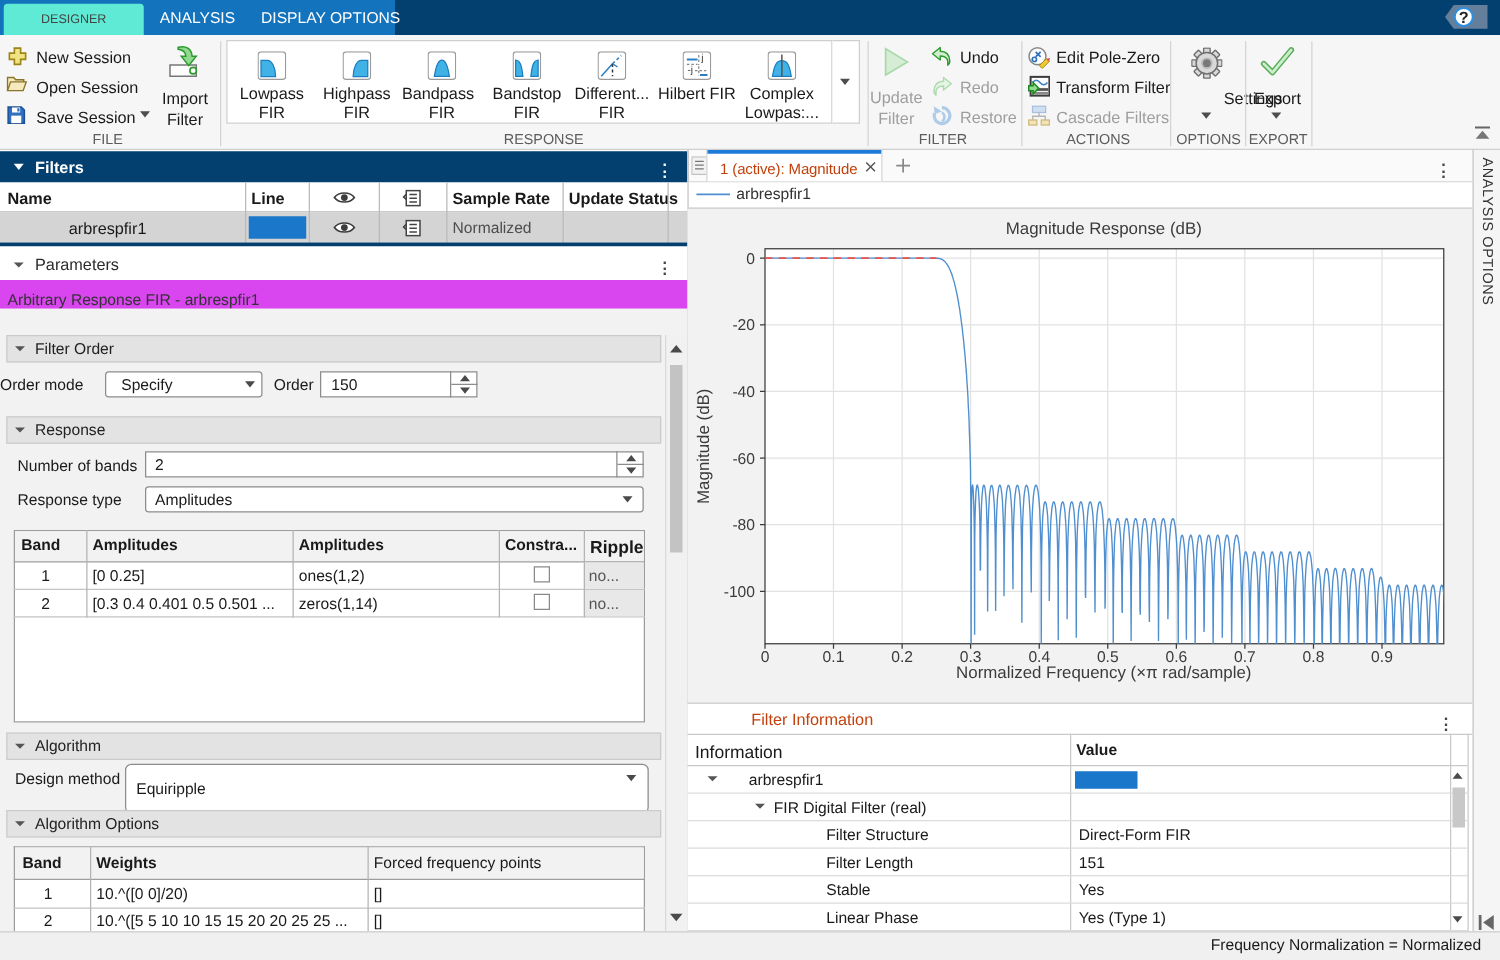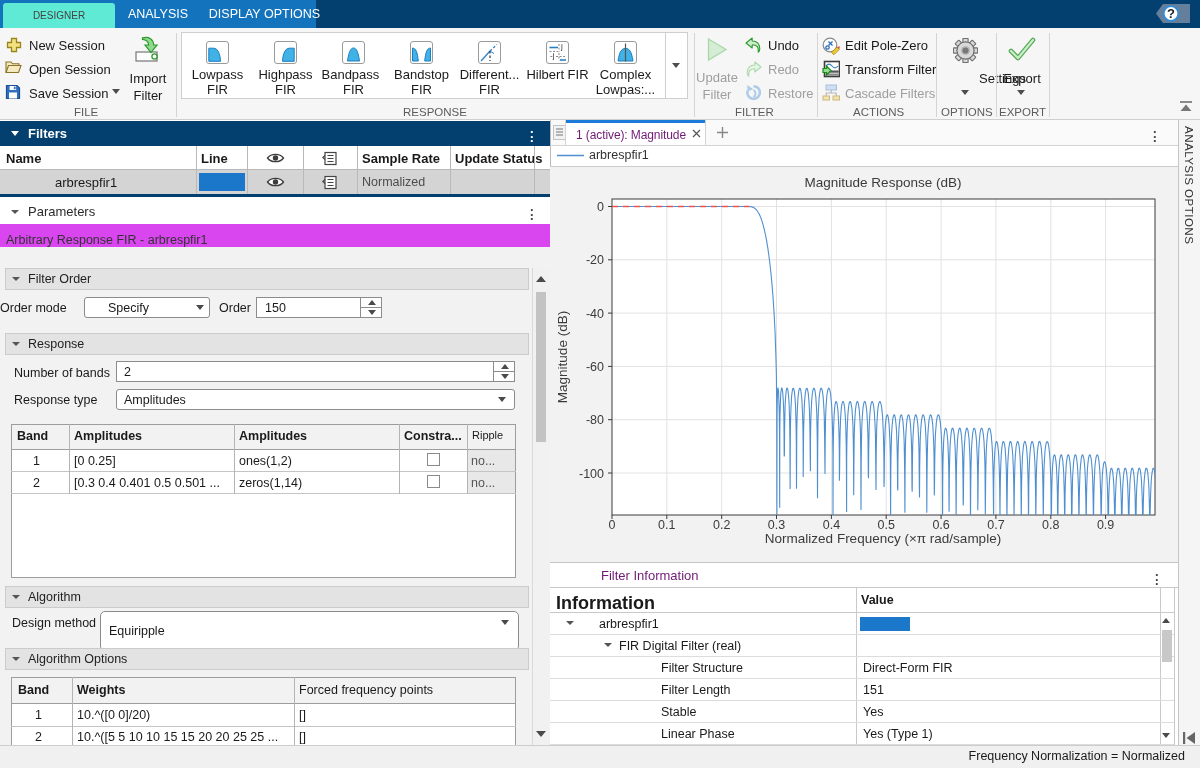--- a/index.html
+++ b/index.html
@@ -234,21 +234,21 @@
   <span style="font-size:13px;color:#2b2b2b">Parameters</span>
 </div>
 <div class="abs dots" style="left:530px;top:205px">.<br>.<br>.</div>
 <div class="abs" style="left:0;top:224px;width:550px;height:23px;background:#d946ef;display:flex;align-items:flex-end">
   <span style="font-size:12.5px;color:#333;margin-left:6px">Arbitrary Response FIR - arbrespfir1</span>
 </div>
 <div class="abs" style="left:0;top:247px;width:550px;height:498px;background:#f2f2f2"></div>
 <div class="abs gbar" style="top:268px"><div class="tri-dg"></div>Filter Order</div>
 <div class="abs lbl" style="left:0;top:301px;font-size:12.5px">Order mode</div>
 <div class="ctl combo" style="left:84px;top:297px;width:126px;height:21px">
-    <span style="margin-left:23px">Specify</span>
+    <span style="margin-left:12px">Specify</span>
   </div>
 <div class="carr" style="left:196px;top:305px"></div>
 <div class="abs lbl" style="left:219px;top:301px;font-size:12.5px">Order</div>
 <div class="ctl" style="left:256px;top:297px;width:126px;height:21px">
     <span style="margin-left:8px">150</span>
   </div>
 <div class="abs" style="left:360px;top:297px;width:22px;height:21px;border-left:1px solid #8c8c8c">
     <div class="abs" style="left:0;top:0;width:100%;height:50%;border-bottom:1px solid #8c8c8c"></div>
     <div class="abs" style="left:6.5px;top:2.75px;width:0;height:0;border-left:4.5px solid transparent;border-right:4.5px solid transparent;border-bottom:5px solid #4a4a4a"></div>
     <div class="abs" style="left:6.5px;top:13.25px;width:0;height:0;border-left:4.5px solid transparent;border-right:4.5px solid transparent;border-top:5px solid #4a4a4a"></div>
@@ -277,21 +277,21 @@
 <div class="abs" style="left:467px;top:450px;width:48px;height:21px;background:#e8e8e8"></div>
 <div class="abs" style="left:467px;top:472px;width:48px;height:21px;background:#e8e8e8"></div>
 <div class="abs" style="left:69px;top:424px;width:1px;height:70px;background:#b4b4b4"></div>
 <div class="abs" style="left:234px;top:424px;width:1px;height:70px;background:#b4b4b4"></div>
 <div class="abs" style="left:399px;top:424px;width:1px;height:70px;background:#b4b4b4"></div>
 <div class="abs" style="left:467px;top:424px;width:1px;height:70px;background:#b4b4b4"></div>
 <div class="abs lbl" style="left:17px;top:429px;font-size:12.5px;font-weight:bold">Band</div>
 <div class="abs lbl" style="left:74px;top:429px;font-size:12.5px;font-weight:bold">Amplitudes</div>
 <div class="abs lbl" style="left:239px;top:429px;font-size:12.5px;font-weight:bold">Amplitudes</div>
 <div class="abs lbl" style="left:404px;top:429px;font-size:12.5px;font-weight:bold">Constra...</div>
-<div class="abs lbl" style="left:472px;top:429px;font-size:11px;font-weight:normal">Ripple</div>
+<div class="abs lbl" style="left:472px;top:429px;font-size:14px;font-weight:bold">Ripple</div>
 <div class="abs lbl" style="left:33px;top:454px;font-size:12.5px">1</div>
 <div class="abs lbl" style="left:74px;top:454px;font-size:12.5px">[0 0.25]</div>
 <div class="abs lbl" style="left:239px;top:454px;font-size:12.5px">ones(1,2)</div>
 <div class="abs" style="left:427px;top:453px;width:13px;height:13px;background:#fff;border:1px solid #8a8a8a"></div>
 <div class="abs" style="left:471px;top:454px;font-size:12.5px;color:#555">no...</div>
 <div class="abs lbl" style="left:33px;top:476px;font-size:12.5px">2</div>
 <div class="abs lbl" style="left:74px;top:476px;font-size:12.5px">[0.3 0.4 0.401 0.5 0.501 ...</div>
 <div class="abs lbl" style="left:239px;top:476px;font-size:12.5px">zeros(1,14)</div>
 <div class="abs" style="left:427px;top:475px;width:13px;height:13px;background:#fff;border:1px solid #8a8a8a"></div>
 <div class="abs" style="left:471px;top:476px;font-size:12.5px;color:#555">no...</div>
@@ -326,21 +326,21 @@
 <div class="abs" style="left:536px;top:292px;width:10px;height:150px;background:#c3c3c3"></div>
 
 <div class="abs" style="left:550px;top:120px;width:1px;height:625px;background:#b9b9b9"></div>
 <div class="abs" style="left:550px;top:120px;width:628px;height:26px;background:#fafafa;border-bottom:1px solid #d4d4d4;border-left:1px solid #b9b9b9"></div>
 <svg class="abs" style="left:553px;top:125px" width="13" height="15" viewBox="0 0 13 15">
     <rect x="0.5" y="0.5" width="12" height="14" fill="#f2f2f2" stroke="#c2c2c2"></rect>
     <path d="M3 4 H10 M3 7 H10 M3 10 H10" stroke="#777" stroke-width="1"></path>
   </svg>
 <div class="abs" style="left:565px;top:120px;width:141px;height:25px;background:#fff;border-left:1px solid #d4d4d4;border-right:1px solid #d4d4d4"></div>
 <div class="abs" style="left:566px;top:120px;width:139px;height:3px;background:#1c7bd9"></div>
-<div class="abs" style="left:576px;top:128px;font-size:12px;color:#701a75;letter-spacing:-0.1px">1 (active): Magnitude</div>
+<div class="abs" style="left:576px;top:128px;font-size:12px;color:#c2410c;letter-spacing:-0.1px">1 (active): Magnitude</div>
 <svg class="abs" style="left:691px;top:128px" width="11" height="11" viewBox="0 0 11 11">
     <path d="M2 2 L9 9 M9 2 L2 9" stroke="#555" stroke-width="1.2"></path>
   </svg>
 <svg class="abs" style="left:716px;top:126px" width="13" height="13" viewBox="0 0 13 13">
     <path d="M6.5 1 V12 M1 6.5 H12" stroke="#888" stroke-width="1.4"></path>
   </svg>
 <div class="abs dots" style="left:1153px;top:127px">.<br>.<br>.</div>
 <div class="abs" style="left:551px;top:146px;width:627px;height:20px;background:#fff"></div>
 <svg class="abs" style="left:557px;top:154px" width="27" height="3" viewBox="0 0 27 3">
     <line x1="0" y1="1.5" x2="27" y2="1.5" stroke="#4f8fd0" stroke-width="1.5"></line>
@@ -405,24 +405,24 @@
         <rect x="62" y="32" width="543" height="316"></rect>
       </clipPath>
 <g clip-path="url(#ax)">
 <polyline points="62.0,39.5 62.2,39.5 62.4,39.5 62.5,39.5 62.7,39.5 62.9,39.5 63.1,39.5 63.3,39.5 63.5,39.5 63.6,39.5 63.8,39.5 64.0,39.5 64.2,39.5 64.4,39.5 64.6,39.5 64.7,39.5 64.9,39.5 65.1,39.5 65.3,39.5 65.5,39.5 65.7,39.5 65.8,39.5 66.0,39.5 66.2,39.5 66.4,39.5 66.6,39.5 66.8,39.5 66.9,39.5 67.1,39.5 67.3,39.5 67.5,39.5 67.7,39.5 67.9,39.5 68.0,39.5 68.2,39.5 68.4,39.5 68.6,39.5 68.8,39.5 68.9,39.5 69.1,39.5 69.3,39.5 69.5,39.5 69.7,39.5 69.9,39.5 70.0,39.5 70.2,39.5 70.4,39.5 70.6,39.5 70.8,39.5 71.0,39.5 71.1,39.5 71.3,39.5 71.5,39.5 71.7,39.5 71.9,39.5 72.1,39.5 72.2,39.5 72.4,39.5 72.6,39.5 72.8,39.5 73.0,39.5 73.2,39.5 73.3,39.5 73.5,39.5 73.7,39.5 73.9,39.5 74.1,39.5 74.2,39.5 74.4,39.5 74.6,39.5 74.8,39.5 75.0,39.5 75.2,39.5 75.3,39.5 75.5,39.5 75.7,39.5 75.9,39.5 76.1,39.5 76.3,39.5 76.4,39.5 76.6,39.5 76.8,39.5 77.0,39.5 77.2,39.5 77.4,39.5 77.5,39.5 77.7,39.5 77.9,39.5 78.1,39.5 78.3,39.5 78.5,39.5 78.6,39.5 78.8,39.5 79.0,39.5 79.2,39.5 79.4,39.5 79.6,39.5 79.7,39.5 79.9,39.5 80.1,39.5 80.3,39.5 80.5,39.5 80.6,39.5 80.8,39.5 81.0,39.5 81.2,39.5 81.4,39.5 81.6,39.5 81.7,39.5 81.9,39.5 82.1,39.5 82.3,39.5 82.5,39.5 82.7,39.5 82.8,39.5 83.0,39.5 83.2,39.5 83.4,39.5 83.6,39.5 83.8,39.5 83.9,39.5 84.1,39.5 84.3,39.5 84.5,39.5 84.7,39.5 84.9,39.5 85.0,39.5 85.2,39.5 85.4,39.5 85.6,39.5 85.8,39.5 86.0,39.5 86.1,39.5 86.3,39.5 86.5,39.5 86.7,39.5 86.9,39.5 87.0,39.5 87.2,39.5 87.4,39.5 87.6,39.5 87.8,39.5 88.0,39.5 88.1,39.5 88.3,39.5 88.5,39.5 88.7,39.5 88.9,39.5 89.1,39.5 89.2,39.5 89.4,39.5 89.6,39.5 89.8,39.5 90.0,39.5 90.2,39.5 90.3,39.5 90.5,39.5 90.7,39.5 90.9,39.5 91.1,39.5 91.3,39.5 91.4,39.5 91.6,39.5 91.8,39.5 92.0,39.5 92.2,39.5 92.3,39.5 92.5,39.5 92.7,39.5 92.9,39.5 93.1,39.5 93.3,39.5 93.4,39.5 93.6,39.5 93.8,39.5 94.0,39.5 94.2,39.5 94.4,39.5 94.5,39.5 94.7,39.5 94.9,39.5 95.1,39.5 95.3,39.5 95.5,39.5 95.6,39.5 95.8,39.5 96.0,39.5 96.2,39.5 96.4,39.5 96.6,39.5 96.7,39.5 96.9,39.5 97.1,39.5 97.3,39.5 97.5,39.5 97.7,39.5 97.8,39.5 98.0,39.5 98.2,39.5 98.4,39.5 98.6,39.5 98.7,39.5 98.9,39.5 99.1,39.5 99.3,39.5 99.5,39.5 99.7,39.5 99.8,39.5 100.0,39.5 100.2,39.5 100.4,39.5 100.6,39.5 100.8,39.5 100.9,39.5 101.1,39.5 101.3,39.5 101.5,39.5 101.7,39.5 101.9,39.5 102.0,39.5 102.2,39.5 102.4,39.5 102.6,39.5 102.8,39.5 103.0,39.5 103.1,39.5 103.3,39.5 103.5,39.5 103.7,39.5 103.9,39.5 104.1,39.5 104.2,39.5 104.4,39.5 104.6,39.5 104.8,39.5 105.0,39.5 105.1,39.5 105.3,39.5 105.5,39.5 105.7,39.5 105.9,39.5 106.1,39.5 106.2,39.5 106.4,39.5 106.6,39.5 106.8,39.5 107.0,39.5 107.2,39.5 107.3,39.5 107.5,39.5 107.7,39.5 107.9,39.5 108.1,39.5 108.3,39.5 108.4,39.5 108.6,39.5 108.8,39.5 109.0,39.5 109.2,39.5 109.4,39.5 109.5,39.5 109.7,39.5 109.9,39.5 110.1,39.5 110.3,39.5 110.4,39.5 110.6,39.5 110.8,39.5 111.0,39.5 111.2,39.5 111.4,39.5 111.5,39.5 111.7,39.5 111.9,39.5 112.1,39.5 112.3,39.5 112.5,39.5 112.6,39.5 112.8,39.5 113.0,39.5 113.2,39.5 113.4,39.5 113.6,39.5 113.7,39.5 113.9,39.5 114.1,39.5 114.3,39.5 114.5,39.5 114.7,39.5 114.8,39.5 115.0,39.5 115.2,39.5 115.4,39.5 115.6,39.5 115.8,39.5 115.9,39.5 116.1,39.5 116.3,39.5 116.5,39.5 116.7,39.5 116.8,39.5 117.0,39.5 117.2,39.5 117.4,39.5 117.6,39.5 117.8,39.5 117.9,39.5 118.1,39.5 118.3,39.5 118.5,39.5 118.7,39.5 118.9,39.5 119.0,39.5 119.2,39.5 119.4,39.5 119.6,39.5 119.8,39.5 120.0,39.5 120.1,39.5 120.3,39.5 120.5,39.5 120.7,39.5 120.9,39.5 121.1,39.5 121.2,39.5 121.4,39.5 121.6,39.5 121.8,39.5 122.0,39.5 122.1,39.5 122.3,39.5 122.5,39.5 122.7,39.5 122.9,39.5 123.1,39.5 123.2,39.5 123.4,39.5 123.6,39.5 123.8,39.5 124.0,39.5 124.2,39.5 124.3,39.5 124.5,39.5 124.7,39.5 124.9,39.5 125.1,39.5 125.3,39.5 125.4,39.5 125.6,39.5 125.8,39.5 126.0,39.5 126.2,39.5 126.4,39.5 126.5,39.5 126.7,39.5 126.9,39.5 127.1,39.5 127.3,39.5 127.5,39.5 127.6,39.5 127.8,39.5 128.0,39.5 128.2,39.5 128.4,39.5 128.5,39.5 128.7,39.5 128.9,39.5 129.1,39.5 129.3,39.5 129.5,39.5 129.6,39.5 129.8,39.5 130.0,39.5 130.2,39.5 130.4,39.5 130.6,39.5 130.7,39.5 130.9,39.5 131.1,39.5 131.3,39.5 131.5,39.5 131.7,39.5 131.8,39.5 132.0,39.5 132.2,39.5 132.4,39.5 132.6,39.5 132.8,39.5 132.9,39.5 133.1,39.5 133.3,39.5 133.5,39.5 133.7,39.5 133.9,39.5 134.0,39.5 134.2,39.5 134.4,39.5 134.6,39.5 134.8,39.5 134.9,39.5 135.1,39.5 135.3,39.5 135.5,39.5 135.7,39.5 135.9,39.5 136.0,39.5 136.2,39.5 136.4,39.5 136.6,39.5 136.8,39.5 137.0,39.5 137.1,39.5 137.3,39.5 137.5,39.5 137.7,39.5 137.9,39.5 138.1,39.5 138.2,39.5 138.4,39.5 138.6,39.5 138.8,39.5 139.0,39.5 139.2,39.5 139.3,39.5 139.5,39.5 139.7,39.5 139.9,39.5 140.1,39.5 140.2,39.5 140.4,39.5 140.6,39.5 140.8,39.5 141.0,39.5 141.2,39.5 141.3,39.5 141.5,39.5 141.7,39.5 141.9,39.5 142.1,39.5 142.3,39.5 142.4,39.5 142.6,39.5 142.8,39.5 143.0,39.5 143.2,39.5 143.4,39.5 143.5,39.5 143.7,39.5 143.9,39.5 144.1,39.5 144.3,39.5 144.5,39.5 144.6,39.5 144.8,39.5 145.0,39.5 145.2,39.5 145.4,39.5 145.6,39.5 145.7,39.5 145.9,39.5 146.1,39.5 146.3,39.5 146.5,39.5 146.6,39.5 146.8,39.5 147.0,39.5 147.2,39.5 147.4,39.5 147.6,39.5 147.7,39.5 147.9,39.5 148.1,39.5 148.3,39.5 148.5,39.5 148.7,39.5 148.8,39.5 149.0,39.5 149.2,39.5 149.4,39.5 149.6,39.5 149.8,39.5 149.9,39.5 150.1,39.5 150.3,39.5 150.5,39.5 150.7,39.5 150.9,39.5 151.0,39.5 151.2,39.5 151.4,39.5 151.6,39.5 151.8,39.5 152.0,39.5 152.1,39.5 152.3,39.5 152.5,39.5 152.7,39.5 152.9,39.5 153.0,39.5 153.2,39.5 153.4,39.5 153.6,39.5 153.8,39.5 154.0,39.5 154.1,39.5 154.3,39.5 154.5,39.5 154.7,39.5 154.9,39.5 155.1,39.5 155.2,39.5 155.4,39.5 155.6,39.5 155.8,39.5 156.0,39.5 156.2,39.5 156.3,39.5 156.5,39.5 156.7,39.5 156.9,39.5 157.1,39.5 157.3,39.5 157.4,39.5 157.6,39.5 157.8,39.5 158.0,39.5 158.2,39.5 158.3,39.5 158.5,39.5 158.7,39.5 158.9,39.5 159.1,39.5 159.3,39.5 159.4,39.5 159.6,39.5 159.8,39.5 160.0,39.5 160.2,39.5 160.4,39.5 160.5,39.5 160.7,39.5 160.9,39.5 161.1,39.5 161.3,39.5 161.5,39.5 161.6,39.5 161.8,39.5 162.0,39.5 162.2,39.5 162.4,39.5 162.6,39.5 162.7,39.5 162.9,39.5 163.1,39.5 163.3,39.5 163.5,39.5 163.7,39.5 163.8,39.5 164.0,39.5 164.2,39.5 164.4,39.5 164.6,39.5 164.7,39.5 164.9,39.5 165.1,39.5 165.3,39.5 165.5,39.5 165.7,39.5 165.8,39.5 166.0,39.5 166.2,39.5 166.4,39.5 166.6,39.5 166.8,39.5 166.9,39.5 167.1,39.5 167.3,39.5 167.5,39.5 167.7,39.5 167.9,39.5 168.0,39.5 168.2,39.5 168.4,39.5 168.6,39.5 168.8,39.5 169.0,39.5 169.1,39.5 169.3,39.5 169.5,39.5 169.7,39.5 169.9,39.5 170.1,39.5 170.2,39.5 170.4,39.5 170.6,39.5 170.8,39.5 171.0,39.5 171.1,39.5 171.3,39.5 171.5,39.5 171.7,39.5 171.9,39.5 172.1,39.5 172.2,39.5 172.4,39.5 172.6,39.5 172.8,39.5 173.0,39.5 173.2,39.5 173.3,39.5 173.5,39.5 173.7,39.5 173.9,39.5 174.1,39.5 174.3,39.5 174.4,39.5 174.6,39.5 174.8,39.5 175.0,39.5 175.2,39.5 175.4,39.5 175.5,39.5 175.7,39.5 175.9,39.5 176.1,39.5 176.3,39.5 176.4,39.5 176.6,39.5 176.8,39.5 177.0,39.5 177.2,39.5 177.4,39.5 177.5,39.5 177.7,39.5 177.9,39.5 178.1,39.5 178.3,39.5 178.5,39.5 178.6,39.5 178.8,39.5 179.0,39.5 179.2,39.5 179.4,39.5 179.6,39.5 179.7,39.5 179.9,39.5 180.1,39.5 180.3,39.5 180.5,39.5 180.7,39.5 180.8,39.5 181.0,39.5 181.2,39.5 181.4,39.5 181.6,39.5 181.8,39.5 181.9,39.5 182.1,39.5 182.3,39.5 182.5,39.5 182.7,39.5 182.8,39.5 183.0,39.5 183.2,39.5 183.4,39.5 183.6,39.5 183.8,39.5 183.9,39.5 184.1,39.5 184.3,39.5 184.5,39.5 184.7,39.5 184.9,39.5 185.0,39.5 185.2,39.5 185.4,39.5 185.6,39.5 185.8,39.5 186.0,39.5 186.1,39.5 186.3,39.5 186.5,39.5 186.7,39.5 186.9,39.5 187.1,39.5 187.2,39.5 187.4,39.5 187.6,39.5 187.8,39.5 188.0,39.5 188.2,39.5 188.3,39.5 188.5,39.5 188.7,39.5 188.9,39.5 189.1,39.5 189.2,39.5 189.4,39.5 189.6,39.5 189.8,39.5 190.0,39.5 190.2,39.5 190.3,39.5 190.5,39.5 190.7,39.5 190.9,39.5 191.1,39.5 191.3,39.5 191.4,39.5 191.6,39.5 191.8,39.5 192.0,39.5 192.2,39.5 192.4,39.5 192.5,39.5 192.7,39.5 192.9,39.5 193.1,39.5 193.3,39.5 193.5,39.5 193.6,39.5 193.8,39.5 194.0,39.5 194.2,39.5 194.4,39.5 194.5,39.5 194.7,39.5 194.9,39.5 195.1,39.5 195.3,39.5 195.5,39.5 195.6,39.5 195.8,39.5 196.0,39.5 196.2,39.5 196.4,39.5 196.6,39.5 196.7,39.5 196.9,39.5 197.1,39.5 197.3,39.5 197.5,39.5 197.7,39.5 197.8,39.5 198.0,39.5 198.2,39.5 198.4,39.5 198.6,39.5 198.8,39.5 198.9,39.5 199.1,39.5 199.3,39.5 199.5,39.5 199.7,39.6 199.9,39.6 200.0,39.6 200.2,39.6 200.4,39.6 200.6,39.6 200.8,39.7 200.9,39.7 201.1,39.7 201.3,39.8 201.5,39.8 201.7,39.9 201.9,39.9 202.0,40.0 202.2,40.0 202.4,40.1 202.6,40.1 202.8,40.2 203.0,40.3 203.1,40.4 203.3,40.4 203.5,40.5 203.7,40.6 203.9,40.7 204.1,40.8 204.2,41.0 204.4,41.1 204.6,41.2 204.8,41.3 205.0,41.5 205.2,41.6 205.3,41.8 205.5,41.9 205.7,42.1 205.9,42.3 206.1,42.5 206.3,42.7 206.4,42.9 206.6,43.1 206.8,43.3 207.0,43.5 207.2,43.8 207.3,44.0 207.5,44.3 207.7,44.6 207.9,44.8 208.1,45.1 208.3,45.4 208.4,45.7 208.6,46.1 208.8,46.4 209.0,46.7 209.2,47.1 209.4,47.5 209.5,47.8 209.7,48.2 209.9,48.6 210.1,49.0 210.3,49.5 210.5,49.9 210.6,50.4 210.8,50.8 211.0,51.3 211.2,51.8 211.4,52.3 211.6,52.8 211.7,53.4 211.9,53.9 212.1,54.5 212.3,55.1 212.5,55.7 212.6,56.3 212.8,56.9 213.0,57.6 213.2,58.2 213.4,58.9 213.6,59.6 213.7,60.3 213.9,61.0 214.1,61.8 214.3,62.5 214.5,63.3 214.7,64.1 214.8,64.9 215.0,65.8 215.2,66.6 215.4,67.5 215.6,68.4 215.8,69.3 215.9,70.2 216.1,71.2 216.3,72.2 216.5,73.2 216.7,74.2 216.9,75.3 217.0,76.3 217.2,77.4 217.4,78.6 217.6,79.7 217.8,80.9 218.0,82.1 218.1,83.3 218.3,84.6 218.5,85.9 218.7,87.2 218.9,88.5 219.0,89.9 219.2,91.3 219.4,92.7 219.6,94.2 219.8,95.7 220.0,97.3 220.1,98.9 220.3,100.5 220.5,102.2 220.7,103.9 220.9,105.6 221.1,107.4 221.2,109.3 221.4,111.2 221.6,113.1 221.8,115.1 222.0,117.2 222.2,119.3 222.3,121.5 222.5,123.8 222.7,126.1 222.9,128.5 223.1,131.0 223.3,133.6 223.4,136.2 223.6,139.0 223.8,141.9 224.0,144.9 224.2,148.0 224.4,151.3 224.5,154.8 224.7,158.4 224.9,162.3 225.1,166.4 225.3,170.8 225.4,175.5 225.6,180.7 225.8,186.4 226.0,192.9 226.2,200.3 226.4,209.4 226.5,221.2 226.7,239.8 226.9,352.0 227.1,245.8 227.3,232.6 227.5,226.4 227.6,223.1 227.8,221.5 228.0,221.2 228.2,221.8 228.4,223.3 228.6,225.7 228.7,229.0 228.9,233.7 229.1,240.0 229.3,249.4 229.5,265.9 229.7,340.7 229.8,264.7 230.0,249.6 230.2,241.0 230.4,235.2 230.6,231.0 230.7,227.8 230.9,225.5 231.1,223.7 231.3,222.5 231.5,221.6 231.7,221.2 231.8,221.1 232.0,221.4 232.2,222.0 232.4,223.0 232.6,224.3 232.8,226.0 232.9,228.2 233.1,230.9 233.3,234.3 233.5,238.5 233.7,244.1 233.9,251.7 234.0,263.5 234.2,289.5 234.4,288.1 234.6,263.3 234.8,251.8 235.0,244.4 235.1,239.1 235.3,234.9 235.5,231.7 235.7,229.0 235.9,226.9 236.1,225.2 236.2,223.8 236.4,222.8 236.6,222.0 236.8,221.5 237.0,221.2 237.1,221.1 237.3,221.3 237.5,221.7 237.7,222.3 237.9,223.2 238.1,224.3 238.2,225.7 238.4,227.5 238.6,229.6 238.8,232.1 239.0,235.2 239.2,238.9 239.3,243.6 239.5,249.8 239.7,258.6 239.9,273.1 240.1,322.1 240.3,279.5 240.4,261.9 240.6,252.1 240.8,245.4 241.0,240.4 241.2,236.5 241.4,233.3 241.5,230.7 241.7,228.5 241.9,226.7 242.1,225.2 242.3,224.0 242.4,223.0 242.6,222.3 242.8,221.8 243.0,221.4 243.2,221.3 243.4,221.3 243.5,221.5 243.7,221.9 243.9,222.5 244.1,223.3 244.3,224.3 244.5,225.6 244.6,227.1 244.8,228.9 245.0,231.1 245.2,233.7 245.4,236.8 245.6,240.6 245.7,245.3 245.9,251.5 246.1,260.2 246.3,274.6 246.5,321.8 246.7,281.6 246.8,263.7 247.0,253.8 247.2,247.1 247.4,242.0 247.6,238.0 247.8,234.7 247.9,232.0 248.1,229.8 248.3,227.9 248.5,226.3 248.7,224.9 248.8,223.8 249.0,222.9 249.2,222.2 249.4,221.7 249.6,221.4 249.8,221.2 249.9,221.2 250.1,221.4 250.3,221.7 250.5,222.2 250.7,222.9 250.9,223.8 251.0,224.9 251.2,226.2 251.4,227.7 251.6,229.5 251.8,231.7 252.0,234.3 252.1,237.4 252.3,241.1 252.5,245.7 252.7,251.7 252.9,260.1 253.1,273.5 253.2,310.0 253.4,285.8 253.6,266.1 253.8,255.7 254.0,248.7 254.2,243.5 254.3,239.3 254.5,235.9 254.7,233.1 254.9,230.8 255.1,228.8 255.2,227.1 255.4,225.7 255.6,224.5 255.8,223.5 256.0,222.7 256.2,222.1 256.3,221.7 256.5,221.4 256.7,221.3 256.9,221.3 257.1,221.5 257.3,221.8 257.4,222.3 257.6,223.0 257.8,223.8 258.0,224.9 258.2,226.1 258.4,227.6 258.5,229.4 258.7,231.4 258.9,233.8 259.1,236.7 259.3,240.2 259.5,244.4 259.6,249.8 259.8,257.1 260.0,267.9 260.2,289.3 260.4,304.3 260.5,272.7 260.7,260.0 260.9,251.9 261.1,246.0 261.3,241.5 261.5,237.8 261.6,234.8 261.8,232.2 262.0,230.1 262.2,228.2 262.4,226.7 262.6,225.4 262.7,224.2 262.9,223.3 263.1,222.6 263.3,222.0 263.5,221.6 263.7,221.3 263.8,221.2 264.0,221.3 264.2,221.4 264.4,221.8 264.6,222.3 264.8,222.9 264.9,223.7 265.1,224.7 265.3,225.9 265.5,227.3 265.7,229.0 265.9,230.9 266.0,233.2 266.2,235.9 266.4,239.1 266.6,242.9 266.8,247.8 266.9,254.0 267.1,262.9 267.3,277.7 267.5,331.2 267.7,282.8 267.9,265.5 268.0,255.7 268.2,249.0 268.4,244.0 268.6,239.9 268.8,236.6 269.0,233.8 269.1,231.5 269.3,229.5 269.5,227.8 269.7,226.3 269.9,225.1 270.1,224.1 270.2,223.2 270.4,222.5 270.6,222.0 270.8,221.6 271.0,221.3 271.2,221.2 271.3,221.3 271.5,221.5 271.7,221.8 271.9,222.3 272.1,222.9 272.3,223.6 272.4,224.6 272.6,225.7 272.8,227.0 273.0,228.6 273.2,230.4 273.3,232.5 273.5,235.0 273.7,237.9 273.9,241.4 274.1,245.6 274.3,251.0 274.4,258.3 274.6,269.0 274.8,290.0 275.0,306.9 275.2,274.5 275.4,261.5 275.5,253.4 275.7,247.5 275.9,242.9 276.1,239.2 276.3,236.1 276.5,233.5 276.6,231.3 276.8,229.4 277.0,227.8 277.2,226.4 277.4,225.2 277.6,224.2 277.7,223.4 277.9,222.7 278.1,222.1 278.3,221.7 278.5,221.4 278.6,221.3 278.8,221.2 279.0,221.3 279.2,221.5 279.4,221.9 279.6,222.3 279.7,222.9 279.9,223.6 280.1,224.5 280.3,225.5 280.5,226.7 280.7,228.0 280.8,229.5 281.0,231.3 281.2,233.3 281.4,235.5 281.6,238.1 281.8,241.2 281.9,244.7 282.1,249.0 282.3,254.2 282.5,261.0 282.7,270.6 282.9,287.0 283.0,352.0 283.2,287.1 283.4,271.5 283.6,262.6 283.8,256.4 284.0,251.8 284.1,248.1 284.3,245.2 284.5,242.8 284.7,240.8 284.9,239.2 285.0,237.8 285.2,236.8 285.4,235.9 285.6,235.3 285.8,234.9 286.0,234.6 286.1,234.5 286.3,234.6 286.5,234.9 286.7,235.4 286.9,236.0 287.1,236.8 287.2,237.9 287.4,239.1 287.6,240.7 287.8,242.5 288.0,244.6 288.2,247.1 288.3,250.1 288.5,253.7 288.7,258.2 288.9,264.0 289.1,272.0 289.3,284.4 289.4,313.7 289.6,303.5 289.8,281.1 290.0,270.1 290.2,262.7 290.4,257.3 290.5,253.0 290.7,249.6 290.9,246.7 291.1,244.3 291.3,242.3 291.4,240.6 291.6,239.1 291.8,237.9 292.0,236.9 292.2,236.1 292.4,235.4 292.5,234.9 292.7,234.6 292.9,234.5 293.1,234.5 293.3,234.6 293.5,234.9 293.6,235.4 293.8,236.1 294.0,236.9 294.2,237.9 294.4,239.1 294.6,240.5 294.7,242.2 294.9,244.2 295.1,246.5 295.3,249.3 295.5,252.6 295.7,256.6 295.8,261.7 296.0,268.4 296.2,278.1 296.4,295.4 296.6,345.1 296.7,290.5 296.9,275.7 297.1,266.8 297.3,260.6 297.5,255.8 297.7,251.9 297.8,248.7 298.0,246.1 298.2,243.8 298.4,241.9 298.6,240.3 298.8,238.9 298.9,237.8 299.1,236.8 299.3,236.0 299.5,235.4 299.7,235.0 299.9,234.7 300.0,234.5 300.2,234.5 300.4,234.7 300.6,235.0 300.8,235.5 301.0,236.1 301.1,236.8 301.3,237.8 301.5,239.0 301.7,240.3 301.9,242.0 302.1,243.8 302.2,246.1 302.4,248.7 302.6,251.8 302.8,255.6 303.0,260.3 303.1,266.4 303.3,274.8 303.5,288.6 303.7,328.3 303.9,299.0 304.1,279.9 304.2,269.7 304.4,262.8 304.6,257.6 304.8,253.4 305.0,250.0 305.2,247.2 305.3,244.8 305.5,242.8 305.7,241.1 305.9,239.6 306.1,238.3 306.3,237.3 306.4,236.4 306.6,235.7 306.8,235.2 307.0,234.8 307.2,234.6 307.4,234.5 307.5,234.6 307.7,234.8 307.9,235.1 308.1,235.6 308.3,236.3 308.5,237.1 308.6,238.1 308.8,239.3 309.0,240.7 309.2,242.4 309.4,244.3 309.5,246.6 309.7,249.2 309.9,252.4 310.1,256.3 310.3,261.1 310.5,267.4 310.6,276.2 310.8,290.9 311.0,343.1 311.2,296.4 311.4,278.9 311.6,269.2 311.7,262.5 311.9,257.4 312.1,253.3 312.3,250.0 312.5,247.2 312.7,244.9 312.8,242.8 313.0,241.1 313.2,239.7 313.4,238.4 313.6,237.4 313.8,236.5 313.9,235.8 314.1,235.3 314.3,234.9 314.5,234.6 314.7,234.5 314.8,234.6 315.0,234.7 315.2,235.1 315.4,235.5 315.6,236.1 315.8,236.9 315.9,237.9 316.1,239.0 316.3,240.3 316.5,241.9 316.7,243.7 316.9,245.9 317.0,248.4 317.2,251.4 317.4,254.9 317.6,259.3 317.8,264.9 318.0,272.5 318.1,284.0 318.3,308.6 318.5,311.3 318.7,285.0 318.9,273.1 319.1,265.3 319.2,259.7 319.4,255.2 319.6,251.6 319.8,248.6 320.0,246.1 320.2,243.9 320.3,242.1 320.5,240.5 320.7,239.2 320.9,238.0 321.1,237.1 321.2,236.3 321.4,235.6 321.6,235.2 321.8,234.8 322.0,234.6 322.2,234.6 322.3,234.6 322.5,234.8 322.7,235.2 322.9,235.7 323.1,236.3 323.3,237.1 323.4,238.0 323.6,239.2 323.8,240.5 324.0,242.1 324.2,243.9 324.4,246.0 324.5,248.5 324.7,251.4 324.9,254.8 325.1,259.1 325.3,264.4 325.5,271.6 325.6,282.2 325.8,302.5 326.0,323.0 326.2,288.6 326.4,275.5 326.6,267.2 326.7,261.2 326.9,256.6 327.1,252.9 327.3,249.8 327.5,247.2 327.6,244.9 327.8,243.0 328.0,241.4 328.2,239.9 328.4,238.7 328.6,237.7 328.7,236.8 328.9,236.1 329.1,235.5 329.3,235.1 329.5,234.8 329.7,234.6 329.8,234.6 330.0,234.6 330.2,234.8 330.4,235.1 330.6,235.5 330.8,236.1 330.9,236.7 331.1,237.5 331.3,238.5 331.5,239.6 331.7,240.9 331.9,242.3 332.0,244.0 332.2,245.9 332.4,248.0 332.6,250.4 332.8,253.3 332.9,256.6 333.1,260.5 333.3,265.3 333.5,271.3 333.7,279.4 333.9,291.9 334.0,320.0 334.2,313.6 334.4,290.5 334.6,279.5 334.8,272.4 335.0,267.1 335.1,263.1 335.3,259.9 335.5,257.3 335.7,255.1 335.9,253.3 336.1,251.8 336.2,250.6 336.4,249.7 336.6,249.0 336.8,248.4 337.0,248.1 337.2,247.9 337.3,247.9 337.5,248.1 337.7,248.5 337.9,249.0 338.1,249.7 338.3,250.7 338.4,251.8 338.6,253.2 338.8,254.8 339.0,256.7 339.2,259.0 339.3,261.7 339.5,264.9 339.7,268.9 339.9,273.8 340.1,280.3 340.3,289.7 340.4,305.8 340.6,352.0 340.8,305.2 341.0,289.4 341.2,280.2 341.4,273.8 341.5,268.9 341.7,265.0 341.9,261.8 342.1,259.1 342.3,256.9 342.5,255.0 342.6,253.4 342.8,252.0 343.0,250.9 343.2,249.9 343.4,249.2 343.6,248.6 343.7,248.2 343.9,248.0 344.1,247.9 344.3,247.9 344.5,248.1 344.7,248.5 344.8,249.0 345.0,249.7 345.2,250.6 345.4,251.7 345.6,253.0 345.7,254.5 345.9,256.3 346.1,258.4 346.3,260.9 346.5,263.8 346.7,267.4 346.8,271.7 347.0,277.3 347.2,284.9 347.4,296.5 347.6,321.1 347.8,323.4 347.9,297.3 348.1,285.4 348.3,277.7 348.5,272.0 348.7,267.6 348.9,264.0 349.0,261.1 349.2,258.6 349.4,256.5 349.6,254.7 349.8,253.1 350.0,251.9 350.1,250.8 350.3,249.9 350.5,249.2 350.7,248.6 350.9,248.2 351.0,248.0 351.2,247.9 351.4,248.0 351.6,248.2 351.8,248.5 352.0,249.0 352.1,249.7 352.3,250.6 352.5,251.6 352.7,252.8 352.9,254.3 353.1,256.0 353.2,258.0 353.4,260.4 353.6,263.2 353.8,266.6 354.0,270.7 354.2,275.9 354.3,282.7 354.5,292.8 354.7,311.2 354.9,345.7 355.1,302.6 355.3,288.6 355.4,280.0 355.6,273.8 355.8,269.1 356.0,265.3 356.2,262.2 356.4,259.5 356.5,257.3 356.7,255.4 356.9,253.8 357.1,252.4 357.3,251.2 357.4,250.3 357.6,249.5 357.8,248.9 358.0,248.4 358.2,248.1 358.4,247.9 358.5,247.9 358.7,248.0 358.9,248.3 359.1,248.7 359.3,249.3 359.5,250.0 359.6,251.0 359.8,252.1 360.0,253.4 360.2,254.9 360.4,256.7 360.6,258.8 360.7,261.3 360.9,264.3 361.1,267.8 361.3,272.2 361.5,277.7 361.7,285.3 361.8,296.7 362.0,320.9 362.2,324.8 362.4,298.1 362.6,286.1 362.7,278.3 362.9,272.6 363.1,268.2 363.3,264.6 363.5,261.6 363.7,259.0 363.8,256.9 364.0,255.1 364.2,253.5 364.4,252.2 364.6,251.1 364.8,250.1 364.9,249.4 365.1,248.8 365.3,248.3 365.5,248.0 365.7,247.9 365.9,247.9 366.0,248.0 366.2,248.3 366.4,248.7 366.6,249.3 366.8,250.0 367.0,251.0 367.1,252.0 367.3,253.3 367.5,254.9 367.7,256.7 367.9,258.8 368.1,261.2 368.2,264.1 368.4,267.6 368.6,271.9 368.8,277.3 369.0,284.6 369.1,295.5 369.3,317.2 369.5,330.6 369.7,299.9 369.9,287.2 370.1,279.1 370.2,273.3 370.4,268.7 370.6,265.1 370.8,262.0 371.0,259.4 371.2,257.3 371.3,255.4 371.5,253.8 371.7,252.4 371.9,251.3 372.1,250.3 372.3,249.5 372.4,248.9 372.6,248.4 372.8,248.1 373.0,247.9 373.2,247.8 373.4,247.9 373.5,248.2 373.7,248.5 373.9,249.0 374.1,249.7 374.3,250.6 374.5,251.6 374.6,252.8 374.8,254.2 375.0,255.8 375.2,257.8 375.4,260.0 375.5,262.7 375.7,265.9 375.9,269.7 376.1,274.4 376.3,280.6 376.5,289.2 376.6,303.2 376.8,345.8 377.0,312.1 377.2,293.5 377.4,283.5 377.6,276.6 377.7,271.4 377.9,267.3 378.1,263.9 378.3,261.1 378.5,258.7 378.7,256.6 378.8,254.9 379.0,253.4 379.2,252.1 379.4,251.0 379.6,250.1 379.8,249.4 379.9,248.8 380.1,248.4 380.3,248.1 380.5,247.9 380.7,247.9 380.8,248.0 381.0,248.3 381.2,248.6 381.4,249.2 381.6,249.9 381.8,250.7 381.9,251.7 382.1,252.9 382.3,254.3 382.5,255.9 382.7,257.8 382.9,260.0 383.0,262.6 383.2,265.7 383.4,269.3 383.6,273.9 383.8,279.7 384.0,287.6 384.1,299.9 384.3,328.4 384.5,320.1 384.7,297.2 384.9,286.0 385.1,278.6 385.2,273.1 385.4,268.8 385.6,265.2 385.8,262.3 386.0,259.8 386.2,257.7 386.3,255.8 386.5,254.3 386.7,252.9 386.9,251.7 387.1,250.8 387.2,249.9 387.4,249.3 387.6,248.7 387.8,248.3 388.0,248.1 388.2,247.9 388.3,247.9 388.5,248.0 388.7,248.2 388.9,248.5 389.1,249.0 389.3,249.6 389.4,250.3 389.6,251.1 389.8,252.1 390.0,253.3 390.2,254.6 390.4,256.1 390.5,257.8 390.7,259.8 390.9,262.0 391.1,264.6 391.3,267.5 391.5,271.0 391.6,275.1 391.8,280.2 392.0,286.7 392.2,295.8 392.4,310.6 392.6,352.0 392.7,317.4 392.9,300.0 393.1,290.5 393.3,284.0 393.5,279.2 393.6,275.4 393.8,272.4 394.0,269.9 394.2,267.9 394.4,266.2 394.6,264.8 394.7,263.7 394.9,262.8 395.1,262.1 395.3,261.6 395.5,261.3 395.7,261.2 395.8,261.3 396.0,261.5 396.2,261.9 396.4,262.5 396.6,263.3 396.8,264.3 396.9,265.5 397.1,267.0 397.3,268.7 397.5,270.7 397.7,273.1 397.9,275.9 398.0,279.4 398.2,283.6 398.4,289.0 398.6,296.2 398.8,306.9 398.9,328.0 399.1,344.7 399.3,312.3 399.5,299.4 399.7,291.3 399.9,285.4 400.0,280.9 400.2,277.2 400.4,274.2 400.6,271.7 400.8,269.6 401.0,267.8 401.1,266.2 401.3,264.9 401.5,263.9 401.7,263.0 401.9,262.3 402.1,261.8 402.2,261.4 402.4,261.2 402.6,261.2 402.8,261.3 403.0,261.6 403.2,262.0 403.3,262.6 403.5,263.3 403.7,264.3 403.9,265.4 404.1,266.8 404.3,268.4 404.4,270.3 404.6,272.5 404.8,275.1 405.0,278.3 405.2,282.1 405.3,286.8 405.5,293.0 405.7,301.6 405.9,315.7 406.1,352.0 406.3,324.1 406.4,305.7 406.6,295.7 406.8,288.9 407.0,283.7 407.2,279.6 407.4,276.3 407.5,273.5 407.7,271.1 407.9,269.1 408.1,267.4 408.3,266.0 408.5,264.8 408.6,263.8 408.8,262.9 409.0,262.3 409.2,261.8 409.4,261.4 409.6,261.3 409.7,261.2 409.9,261.3 410.1,261.6 410.3,262.0 410.5,262.6 410.7,263.3 410.8,264.2 411.0,265.4 411.2,266.7 411.4,268.2 411.6,270.0 411.7,272.2 411.9,274.7 412.1,277.7 412.3,281.3 412.5,285.8 412.7,291.5 412.8,299.3 413.0,311.4 413.2,338.6 413.4,333.4 413.6,309.7 413.8,298.3 413.9,290.8 414.1,285.3 414.3,280.9 414.5,277.4 414.7,274.5 414.9,272.0 415.0,269.9 415.2,268.1 415.4,266.6 415.6,265.3 415.8,264.2 416.0,263.3 416.1,262.6 416.3,262.0 416.5,261.6 416.7,261.3 416.9,261.2 417.0,261.3 417.2,261.4 417.4,261.8 417.6,262.2 417.8,262.9 418.0,263.7 418.1,264.7 418.3,265.8 418.5,267.2 418.7,268.9 418.9,270.8 419.1,273.0 419.2,275.7 419.4,278.8 419.6,282.6 419.8,287.4 420.0,293.6 420.2,302.2 420.3,316.4 420.5,352.0 420.7,324.6 420.9,306.2 421.1,296.2 421.3,289.4 421.4,284.2 421.6,280.1 421.8,276.8 422.0,273.9 422.2,271.6 422.4,269.6 422.5,267.8 422.7,266.4 422.9,265.1 423.1,264.0 423.3,263.2 423.4,262.5 423.6,261.9 423.8,261.5 424.0,261.3 424.2,261.2 424.4,261.2 424.5,261.4 424.7,261.8 424.9,262.2 425.1,262.9 425.3,263.6 425.5,264.6 425.6,265.8 425.8,267.1 426.0,268.7 426.2,270.6 426.4,272.8 426.6,275.4 426.7,278.4 426.9,282.1 427.1,286.6 427.3,292.5 427.5,300.5 427.7,313.1 427.8,343.2 428.0,331.1 428.2,309.1 428.4,298.2 428.6,290.8 428.8,285.4 428.9,281.1 429.1,277.6 429.3,274.7 429.5,272.3 429.7,270.2 429.8,268.4 430.0,266.8 430.2,265.5 430.4,264.4 430.6,263.5 430.8,262.7 430.9,262.1 431.1,261.7 431.3,261.4 431.5,261.2 431.7,261.2 431.9,261.3 432.0,261.5 432.2,261.9 432.4,262.4 432.6,263.1 432.8,264.0 433.0,265.0 433.1,266.2 433.3,267.6 433.5,269.2 433.7,271.2 433.9,273.4 434.1,276.0 434.2,279.1 434.4,282.8 434.6,287.5 434.8,293.4 435.0,301.6 435.1,314.6 435.3,347.5 435.5,329.9 435.7,309.0 435.9,298.3 436.1,291.1 436.2,285.8 436.4,281.5 436.6,278.1 436.8,275.2 437.0,272.7 437.2,270.6 437.3,268.8 437.5,267.3 437.7,266.0 437.9,264.8 438.1,263.9 438.3,263.1 438.4,262.4 438.6,261.9 438.8,261.5 439.0,261.3 439.2,261.2 439.4,261.2 439.5,261.3 439.7,261.5 439.9,261.9 440.1,262.4 440.3,263.0 440.5,263.8 440.6,264.7 440.8,265.7 441.0,266.9 441.2,268.3 441.4,269.9 441.5,271.7 441.7,273.8 441.9,276.1 442.1,278.8 442.3,281.9 442.5,285.7 442.6,290.1 442.8,295.7 443.0,303.0 443.2,313.8 443.4,333.9 443.6,352.0 443.7,321.9 443.9,308.8 444.1,300.7 444.3,295.0 444.5,290.7 444.7,287.3 444.8,284.5 445.0,282.2 445.2,280.3 445.4,278.8 445.6,277.5 445.8,276.5 445.9,275.7 446.1,275.1 446.3,274.7 446.5,274.5 446.7,274.5 446.9,274.7 447.0,275.0 447.2,275.5 447.4,276.2 447.6,277.1 447.8,278.3 447.9,279.6 448.1,281.2 448.3,283.1 448.5,285.4 448.7,288.1 448.9,291.3 449.0,295.2 449.2,300.1 449.4,306.6 449.6,315.9 449.8,331.8 450.0,352.0 450.1,332.1 450.3,316.1 450.5,306.8 450.7,300.3 450.9,295.4 451.1,291.5 451.2,288.3 451.4,285.6 451.6,283.4 451.8,281.5 452.0,279.9 452.2,278.5 452.3,277.4 452.5,276.5 452.7,275.7 452.9,275.2 453.1,274.8 453.2,274.5 453.4,274.5 453.6,274.6 453.8,274.8 454.0,275.2 454.2,275.8 454.3,276.5 454.5,277.4 454.7,278.5 454.9,279.9 455.1,281.5 455.3,283.3 455.4,285.5 455.6,288.1 455.8,291.2 456.0,295.0 456.2,299.7 456.4,305.7 456.5,314.2 456.7,327.9 456.9,352.0 457.1,338.6 457.3,319.5 457.5,309.2 457.6,302.3 457.8,297.0 458.0,292.9 458.2,289.6 458.4,286.8 458.6,284.4 458.7,282.4 458.9,280.7 459.1,279.2 459.3,278.0 459.5,277.0 459.6,276.2 459.8,275.5 460.0,275.1 460.2,274.7 460.4,274.6 460.6,274.6 460.7,274.7 460.9,275.0 461.1,275.4 461.3,276.0 461.5,276.8 461.7,277.8 461.8,278.9 462.0,280.3 462.2,281.9 462.4,283.8 462.6,286.1 462.8,288.7 462.9,291.9 463.1,295.7 463.3,300.5 463.5,306.7 463.7,315.4 463.9,329.9 464.0,352.0 464.2,336.4 464.4,318.7 464.6,308.8 464.8,302.1 464.9,296.9 465.1,292.9 465.3,289.6 465.5,286.8 465.7,284.4 465.9,282.5 466.0,280.8 466.2,279.3 466.4,278.1 466.6,277.1 466.8,276.3 467.0,275.6 467.1,275.1 467.3,274.8 467.5,274.6 467.7,274.5 467.9,274.7 468.1,274.9 468.2,275.3 468.4,275.9 468.6,276.6 468.8,277.5 469.0,278.6 469.2,279.9 469.3,281.5 469.5,283.3 469.7,285.4 469.9,287.9 470.1,290.9 470.3,294.5 470.4,298.9 470.6,304.6 470.8,312.3 471.0,324.2 471.2,350.4 471.3,348.1 471.5,323.4 471.7,311.9 471.9,304.3 472.1,298.7 472.3,294.3 472.4,290.8 472.6,287.8 472.8,285.4 473.0,283.2 473.2,281.4 473.4,279.9 473.5,278.6 473.7,277.5 473.9,276.6 474.1,275.9 474.3,275.3 474.5,274.9 474.6,274.7 474.8,274.5 475.0,274.6 475.2,274.8 475.4,275.1 475.6,275.6 475.7,276.2 475.9,277.0 476.1,278.0 476.3,279.2 476.5,280.6 476.7,282.2 476.8,284.1 477.0,286.4 477.2,289.1 477.4,292.2 477.6,296.1 477.7,300.8 477.9,307.1 478.1,315.8 478.3,330.3 478.5,352.0 478.7,336.9 478.8,319.1 479.0,309.2 479.2,302.5 479.4,297.3 479.6,293.3 479.8,289.9 479.9,287.1 480.1,284.8 480.3,282.8 480.5,281.1 480.7,279.6 480.9,278.4 481.0,277.3 481.2,276.5 481.4,275.8 481.6,275.2 481.8,274.9 482.0,274.6 482.1,274.5 482.3,274.6 482.5,274.8 482.7,275.1 482.9,275.6 483.0,276.3 483.2,277.1 483.4,278.1 483.6,279.3 483.8,280.7 484.0,282.3 484.1,284.3 484.3,286.5 484.5,289.2 484.7,292.3 484.9,296.1 485.1,300.9 485.2,307.0 485.4,315.6 485.6,329.7 485.8,352.0 486.0,338.3 486.2,319.8 486.3,309.8 486.5,302.9 486.7,297.7 486.9,293.6 487.1,290.3 487.3,287.5 487.4,285.1 487.6,283.0 487.8,281.3 488.0,279.8 488.2,278.5 488.4,277.5 488.5,276.6 488.7,275.9 488.9,275.3 489.1,274.9 489.3,274.6 489.4,274.5 489.6,274.5 489.8,274.6 490.0,274.9 490.2,275.3 490.4,275.9 490.5,276.6 490.7,277.5 490.9,278.6 491.1,279.9 491.3,281.3 491.5,283.1 491.6,285.1 491.8,287.4 492.0,290.2 492.2,293.5 492.4,297.5 492.6,302.5 492.7,309.0 492.9,318.4 493.1,334.6 493.3,352.0 493.5,333.9 493.7,318.1 493.8,308.9 494.0,302.4 494.2,297.5 494.4,293.5 494.6,290.3 494.8,287.6 494.9,285.2 495.1,283.3 495.3,281.5 495.5,280.1 495.7,278.8 495.8,277.8 496.0,276.9 496.2,276.1 496.4,275.5 496.6,275.1 496.8,274.8 496.9,274.6 497.1,274.5 497.3,274.6 497.5,274.8 497.7,275.1 497.9,275.5 498.0,276.0 498.2,276.7 498.4,277.6 498.6,278.5 498.8,279.7 499.0,281.0 499.1,282.5 499.3,284.2 499.5,286.1 499.7,288.3 499.9,290.9 500.1,293.8 500.2,297.3 500.4,301.4 500.6,306.4 500.8,312.9 501.0,321.9 501.1,336.6 501.3,352.0 501.5,344.2 501.7,326.5 501.9,316.9 502.1,310.4 502.2,305.6 502.4,301.8 502.6,298.8 502.8,296.3 503.0,294.3 503.2,292.6 503.3,291.3 503.5,290.2 503.7,289.3 503.9,288.6 504.1,288.2 504.3,287.9 504.4,287.9 504.6,288.0 504.8,288.2 505.0,288.7 505.2,289.4 505.4,290.2 505.5,291.3 505.7,292.6 505.9,294.1 506.1,295.9 506.3,298.1 506.5,300.7 506.6,303.8 506.8,307.5 507.0,312.2 507.2,318.2 507.4,326.7 507.5,340.4 507.7,352.0 507.9,351.1 508.1,332.0 508.3,321.8 508.5,314.8 508.6,309.6 508.8,305.5 509.0,302.2 509.2,299.4 509.4,297.1 509.6,295.1 509.7,293.5 509.9,292.1 510.1,290.9 510.3,290.0 510.5,289.2 510.7,288.6 510.8,288.2 511.0,288.0 511.2,287.9 511.4,287.9 511.6,288.2 511.8,288.6 511.9,289.1 512.1,289.8 512.3,290.8 512.5,291.9 512.7,293.2 512.9,294.8 513.0,296.7 513.2,298.9 513.4,301.5 513.6,304.7 513.8,308.5 513.9,313.2 514.1,319.4 514.3,328.1 514.5,342.4 514.7,352.0 514.9,349.9 515.0,331.8 515.2,321.8 515.4,315.0 515.6,309.9 515.8,305.8 516.0,302.5 516.1,299.7 516.3,297.4 516.5,295.4 516.7,293.7 516.9,292.3 517.1,291.1 517.2,290.1 517.4,289.3 517.6,288.7 517.8,288.2 518.0,287.9 518.2,287.8 518.3,287.8 518.5,287.9 518.7,288.2 518.9,288.7 519.1,289.3 519.2,290.2 519.4,291.1 519.6,292.3 519.8,293.8 520.0,295.4 520.2,297.4 520.3,299.7 520.5,302.5 520.7,305.8 520.9,309.8 521.1,314.8 521.3,321.5 521.4,331.0 521.6,348.0 521.8,352.0 522.0,344.3 522.2,329.3 522.4,320.3 522.5,314.0 522.7,309.1 522.9,305.3 523.1,302.1 523.3,299.4 523.5,297.2 523.6,295.2 523.8,293.6 524.0,292.2 524.2,291.1 524.4,290.1 524.6,289.3 524.7,288.7 524.9,288.3 525.1,288.0 525.3,287.9 525.5,287.9 525.6,288.0 525.8,288.3 526.0,288.8 526.2,289.4 526.4,290.2 526.6,291.2 526.7,292.4 526.9,293.8 527.1,295.5 527.3,297.4 527.5,299.7 527.7,302.4 527.8,305.6 528.0,309.6 528.2,314.5 528.4,320.9 528.6,330.1 528.8,345.9 528.9,352.0 529.1,346.8 529.3,330.6 529.5,321.3 529.7,314.7 529.9,309.8 530.0,305.8 530.2,302.6 530.4,299.9 530.6,297.6 530.8,295.6 531.0,293.9 531.1,292.5 531.3,291.3 531.5,290.3 531.7,289.5 531.9,288.9 532.0,288.4 532.2,288.1 532.4,287.9 532.6,287.9 532.8,288.0 533.0,288.2 533.1,288.7 533.3,289.2 533.5,290.0 533.7,290.9 533.9,292.0 534.1,293.3 534.2,294.9 534.4,296.7 534.6,298.8 534.8,301.3 535.0,304.3 535.2,307.9 535.3,312.3 535.5,318.0 535.7,325.6 535.9,337.5 536.1,352.0 536.3,352.0 536.4,337.0 536.6,325.3 536.8,317.8 537.0,312.2 537.2,307.8 537.3,304.2 537.5,301.3 537.7,298.8 537.9,296.7 538.1,294.9 538.3,293.3 538.4,292.0 538.6,290.9 538.8,290.0 539.0,289.3 539.2,288.7 539.4,288.3 539.5,288.0 539.7,287.8 539.9,287.9 540.1,288.0 540.3,288.3 540.5,288.8 540.6,289.4 540.8,290.1 541.0,291.1 541.2,292.2 541.4,293.6 541.6,295.1 541.7,297.0 541.9,299.1 542.1,301.6 542.3,304.6 542.5,308.2 542.7,312.6 542.8,318.2 543.0,325.9 543.2,337.6 543.4,352.0 543.6,352.0 543.7,337.8 543.9,326.0 544.1,318.4 544.3,312.7 544.5,308.3 544.7,304.7 544.8,301.8 545.0,299.3 545.2,297.1 545.4,295.3 545.6,293.7 545.8,292.4 545.9,291.3 546.1,290.3 546.3,289.5 546.5,288.9 546.7,288.4 546.9,288.1 547.0,287.9 547.2,287.8 547.4,287.9 547.6,288.1 547.8,288.5 548.0,288.9 548.1,289.5 548.3,290.3 548.5,291.2 548.7,292.3 548.9,293.6 549.1,295.1 549.2,296.8 549.4,298.7 549.6,301.0 549.8,303.6 550.0,306.7 550.1,310.4 550.3,314.9 550.5,320.5 550.7,328.1 550.9,339.5 551.1,352.0 551.2,352.0 551.4,342.4 551.6,330.3 551.8,322.6 552.0,317.0 552.2,312.7 552.3,309.3 552.5,306.4 552.7,304.0 552.9,302.0 553.1,300.4 553.3,299.0 553.4,297.8 553.6,296.9 553.8,296.1 554.0,295.5 554.2,295.1 554.4,294.9 554.5,294.8 554.7,294.8 554.9,295.1 555.1,295.4 555.3,295.9 555.4,296.6 555.6,297.5 555.8,298.5 556.0,299.8 556.2,301.2 556.4,302.9 556.5,304.8 556.7,307.1 556.9,309.8 557.1,313.0 557.3,316.8 557.5,321.4 557.6,327.4 557.8,335.6 558.0,348.4 558.2,352.0 558.4,352.0 558.6,344.6 558.7,333.8 558.9,326.7 559.1,321.5 559.3,317.4 559.5,314.1 559.7,311.4 559.8,309.1 560.0,307.3 560.2,305.7 560.4,304.4 560.6,303.4 560.8,302.6 560.9,301.9 561.1,301.5 561.3,301.2 561.5,301.2 561.7,301.3 561.8,301.5 562.0,302.0 562.2,302.6 562.4,303.4 562.6,304.4 562.8,305.6 562.9,307.1 563.1,308.9 563.3,311.0 563.5,313.4 563.7,316.4 563.9,319.9 564.0,324.4 564.2,330.0 564.4,337.8 564.6,349.7 564.8,352.0 565.0,352.0 565.1,348.6 565.3,337.1 565.5,329.6 565.7,324.1 565.9,319.8 566.1,316.3 566.2,313.4 566.4,310.9 566.6,308.9 566.8,307.2 567.0,305.7 567.2,304.5 567.3,303.5 567.5,302.7 567.7,302.0 567.9,301.6 568.1,301.3 568.2,301.2 568.4,301.2 568.6,301.4 568.8,301.8 569.0,302.3 569.2,303.0 569.3,303.9 569.5,305.0 569.7,306.3 569.9,307.9 570.1,309.7 570.3,311.9 570.4,314.5 570.6,317.6 570.8,321.4 571.0,326.0 571.2,332.1 571.4,340.5 571.5,352.0 571.7,352.0 571.9,352.0 572.1,345.7 572.3,335.5 572.5,328.5 572.6,323.3 572.8,319.2 573.0,315.9 573.2,313.1 573.4,310.7 573.5,308.7 573.7,307.0 573.9,305.6 574.1,304.4 574.3,303.4 574.5,302.6 574.6,302.0 574.8,301.6 575.0,301.3 575.2,301.2 575.4,301.2 575.6,301.4 575.7,301.7 575.9,302.2 576.1,302.9 576.3,303.8 576.5,304.9 576.7,306.1 576.8,307.6 577.0,309.4 577.2,311.5 577.4,314.0 577.6,317.0 577.8,320.6 577.9,325.0 578.1,330.7 578.3,338.5 578.5,350.5 578.7,352.0 578.9,352.0 579.0,349.0 579.2,337.6 579.4,330.1 579.6,324.6 579.8,320.2 579.9,316.7 580.1,313.8 580.3,311.3 580.5,309.3 580.7,307.5 580.9,306.0 581.0,304.8 581.2,303.7 581.4,302.9 581.6,302.2 581.8,301.7 582.0,301.4 582.1,301.2 582.3,301.2 582.5,301.3 582.7,301.6 582.9,302.1 583.1,302.7 583.2,303.5 583.4,304.5 583.6,305.7 583.8,307.1 584.0,308.7 584.2,310.7 584.3,313.1 584.5,315.8 584.7,319.1 584.9,323.2 585.1,328.3 585.2,335.1 585.4,344.9 585.6,352.0 585.8,352.0 586.0,352.0 586.2,341.6 586.3,332.9 586.5,326.7 586.7,321.9 586.9,318.1 587.1,315.0 587.3,312.3 587.4,310.1 587.6,308.2 587.8,306.6 588.0,305.3 588.2,304.1 588.4,303.2 588.5,302.5 588.7,301.9 588.9,301.5 589.1,301.2 589.3,301.1 589.5,301.2 589.6,301.4 589.8,301.7 590.0,302.3 590.2,303.0 590.4,303.9 590.6,304.9 590.7,306.2 590.9,307.7 591.1,309.5 591.3,311.7 591.5,314.2 591.6,317.1 591.8,320.7 592.0,325.2 592.2,330.9 592.4,338.7 592.6,350.8 592.7,352.0 592.9,352.0 593.1,349.0 593.3,337.7 593.5,330.2 593.7,324.6 593.8,320.3 594.0,316.8 594.2,313.9 594.4,311.4 594.6,309.4 594.8,307.6 594.9,306.1 595.1,304.9 595.3,303.8 595.5,303.0 595.7,302.3 595.9,301.8 596.0,301.4 596.2,301.2 596.4,301.2 596.6,301.3 596.8,301.6 597.0,302.0 597.1,302.6 597.3,303.4 597.5,304.4 597.7,305.5 597.9,306.9 598.0,308.5 598.2,310.5 598.4,312.7 598.6,315.4 598.8,318.6 599.0,322.6 599.1,327.5 599.3,333.9 599.5,343.1 599.7,352.0 599.9,352.0 600.1,352.0 600.2,343.6 600.4,334.2 600.6,327.7 600.8,322.7 601.0,318.8 601.2,315.5 601.3,312.8 601.5,310.5 601.7,308.6 601.9,307.0 602.1,305.6 602.3,304.4 602.4,303.4 602.6,302.6 602.8,302.0 603.0,301.6 603.2,301.3 603.3,301.2 603.5,301.2 603.7,301.4 603.9,301.7 604.1,302.2 604.3,302.9 604.4,303.7 604.6,304.7 604.8,306.0 605.0,307.4 605.2,309.2 605.4,311.2 605.5,313.6 605.7,316.4 605.9,319.9 606.1,324.1 606.3,329.4 606.5,336.6 606.6,347.3 606.8,352.0 607.0,352.0 607.2,352.0 607.4,340.0 607.6,331.8 607.7,325.9 607.9,321.3 608.1,317.6 608.3,314.6 608.5,312.0 608.7,309.9 608.8,308.0 609.0,306.5 609.2,305.2 609.4,304.1 609.6,303.2 609.7,302.4 609.9,301.9 610.1,301.5 610.3,301.3" fill="none" stroke="#4f8fd0" stroke-width="1.1"></polyline>
 <line x1="62" y1="39.5" x2="199.1" y2="39.5" stroke="#e8534a" stroke-width="1.4" stroke-dasharray="6 5"></line>
 </g>
 </svg>
   </div>
 
 <div class="abs" style="left:550px;top:562px;width:628px;height:183px;background:#fff;border-top:1px solid #c5c5c5"></div>
-<div class="abs" style="left:601px;top:568px;font-size:13px;color:#701a75">Filter Information</div>
+<div class="abs" style="left:601px;top:568px;font-size:13px;color:#c2410c">Filter Information</div>
 <div class="abs dots" style="left:1155px;top:570px">.<br>.<br>.</div>
 <div class="abs" style="left:550px;top:587px;width:628px;height:1px;background:#c9c9c9"></div>
-<div class="abs" style="left:556px;top:593px;font-size:18px;color:#1a1a1a;font-weight:bold">Information</div>
+<div class="abs" style="left:556px;top:593px;font-size:14px;color:#1a1a1a;font-weight:normal">Information</div>
 <div class="abs" style="left:861px;top:593px;font-size:12.5px;color:#1a1a1a;font-weight:bold">Value</div>
 <div class="abs" style="left:856px;top:587px;width:1px;height:158px;background:#c9c9c9"></div>
 <div class="abs" style="left:1160px;top:587px;width:1px;height:158px;background:#c9c9c9"></div>
 <div class="abs" style="left:1174px;top:587px;width:1px;height:158px;background:#c9c9c9"></div>
 <div class="abs" style="left:550px;top:612px;width:624px;height:1px;background:#c9c9c9"></div>
 <div class="abs" style="left:550px;top:634px;width:624px;height:1px;background:#dcdcdc"></div>
 <div class="abs" style="left:550px;top:656px;width:624px;height:1px;background:#dcdcdc"></div>
 <div class="abs" style="left:550px;top:678px;width:624px;height:1px;background:#dcdcdc"></div>
 <div class="abs" style="left:550px;top:700px;width:624px;height:1px;background:#dcdcdc"></div>
 <div class="abs" style="left:550px;top:722px;width:624px;height:1px;background:#dcdcdc"></div>

